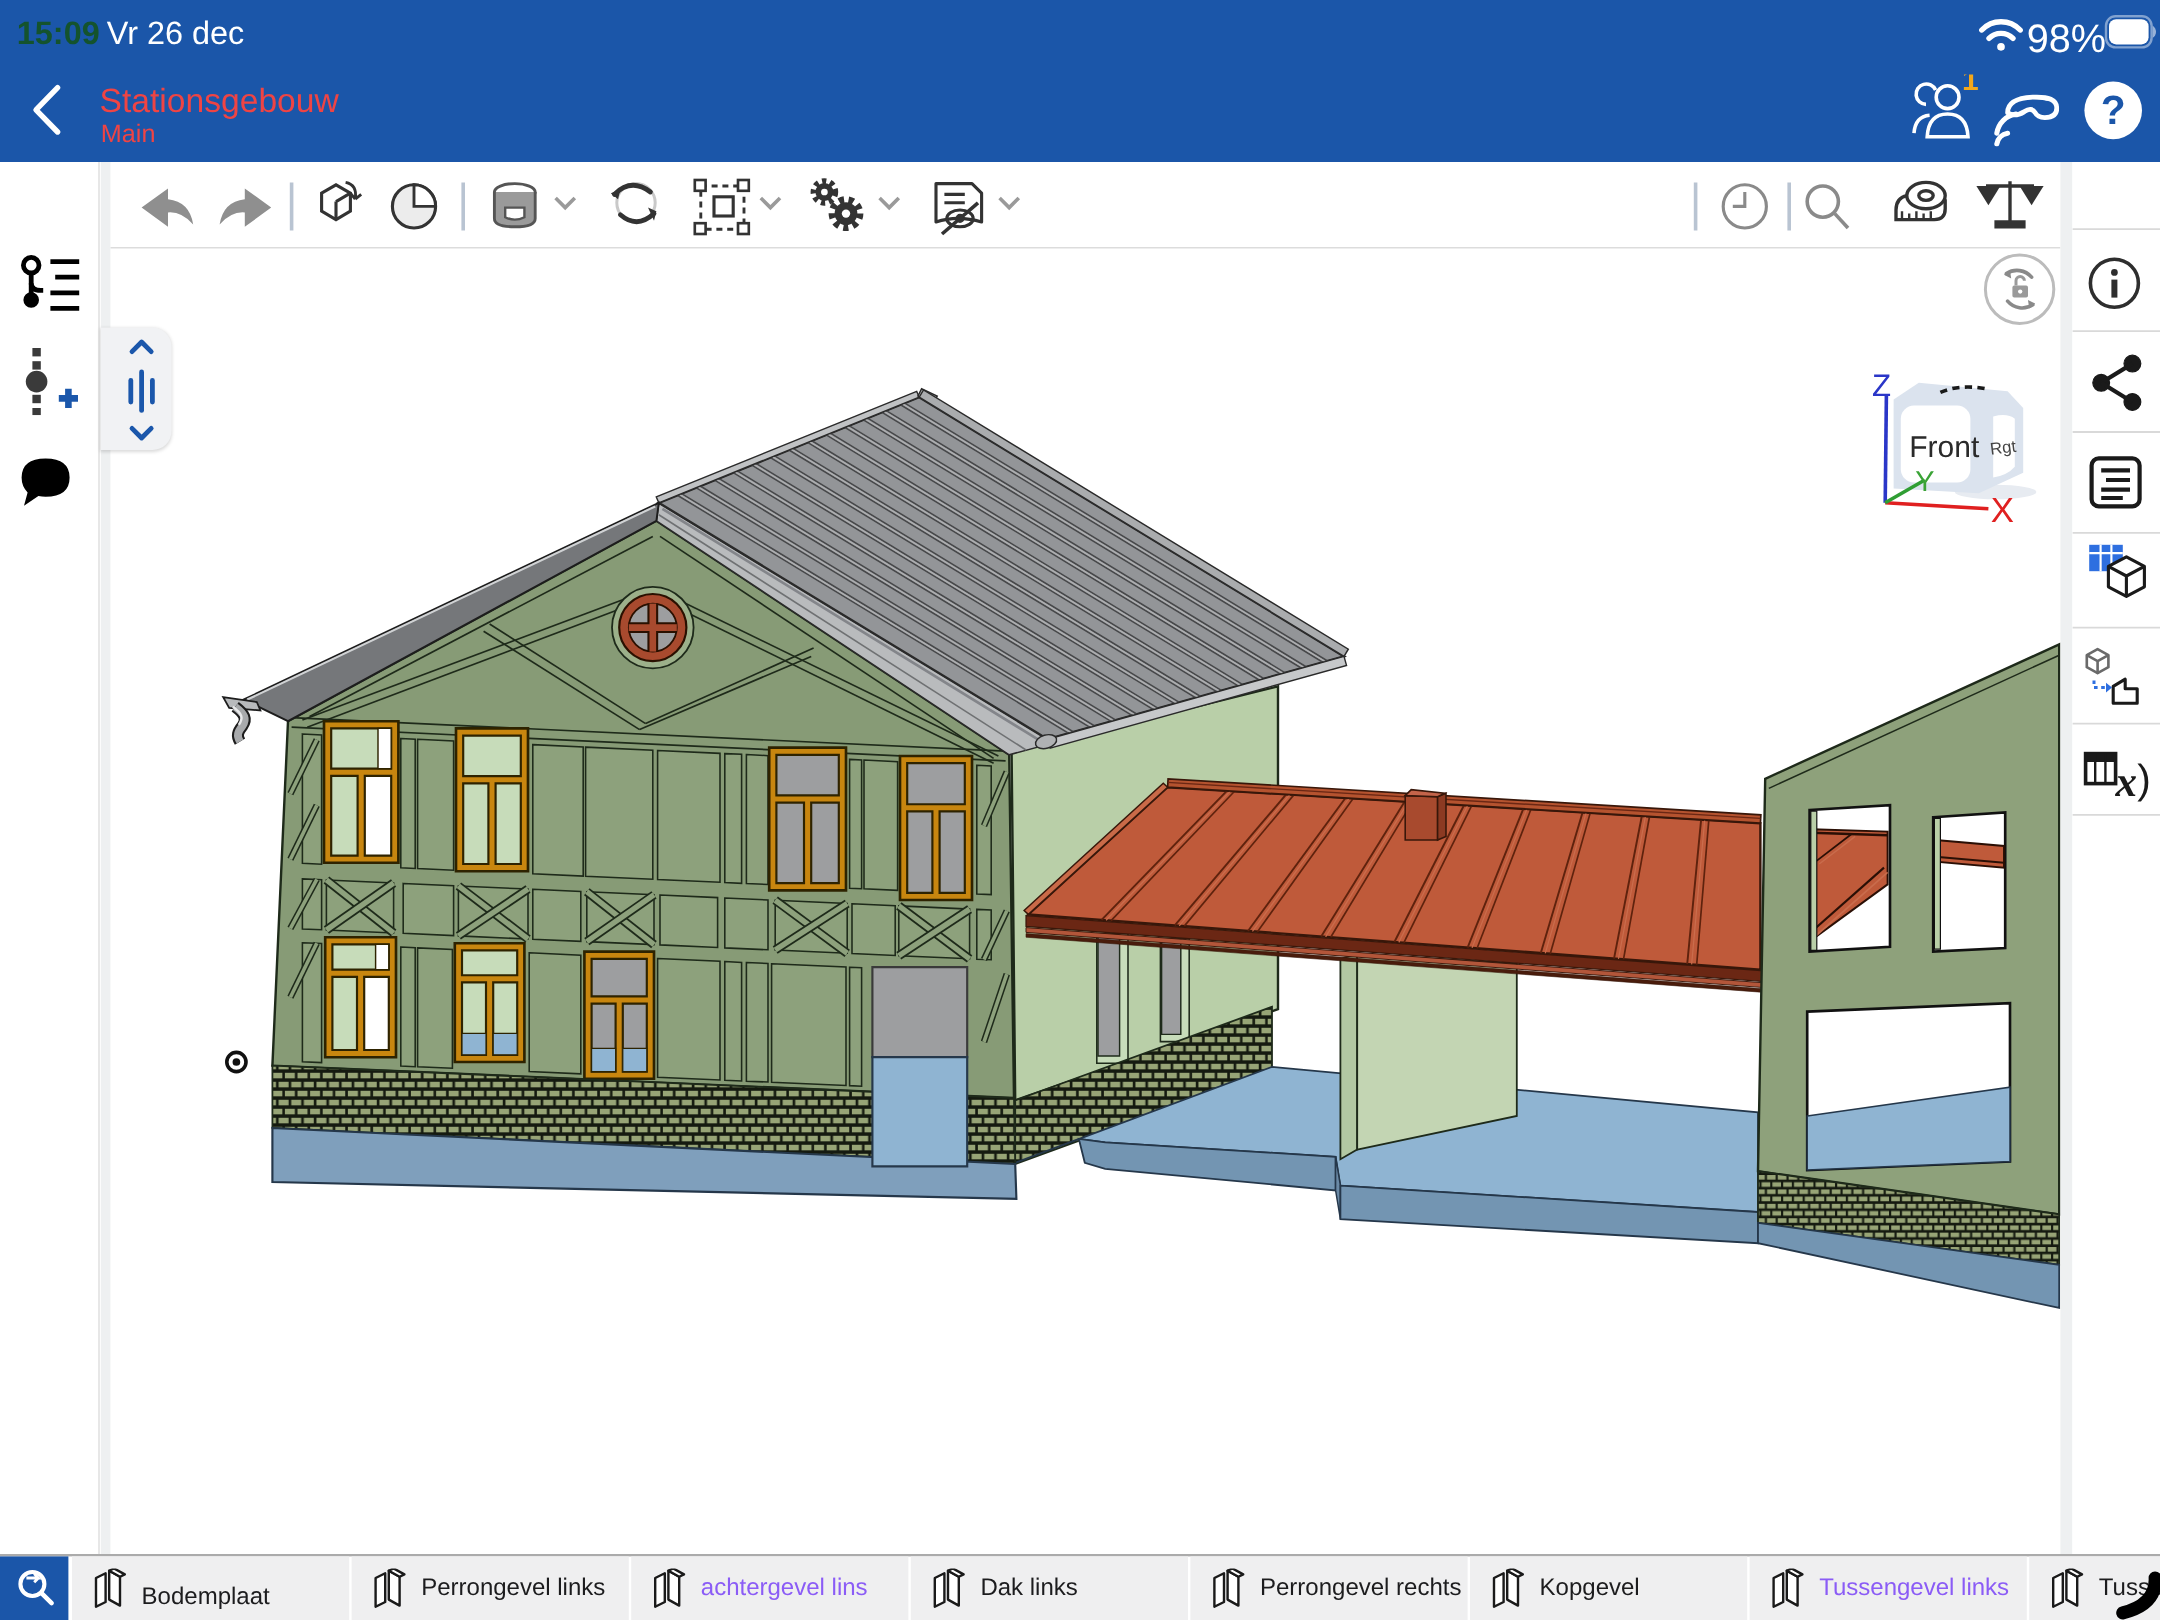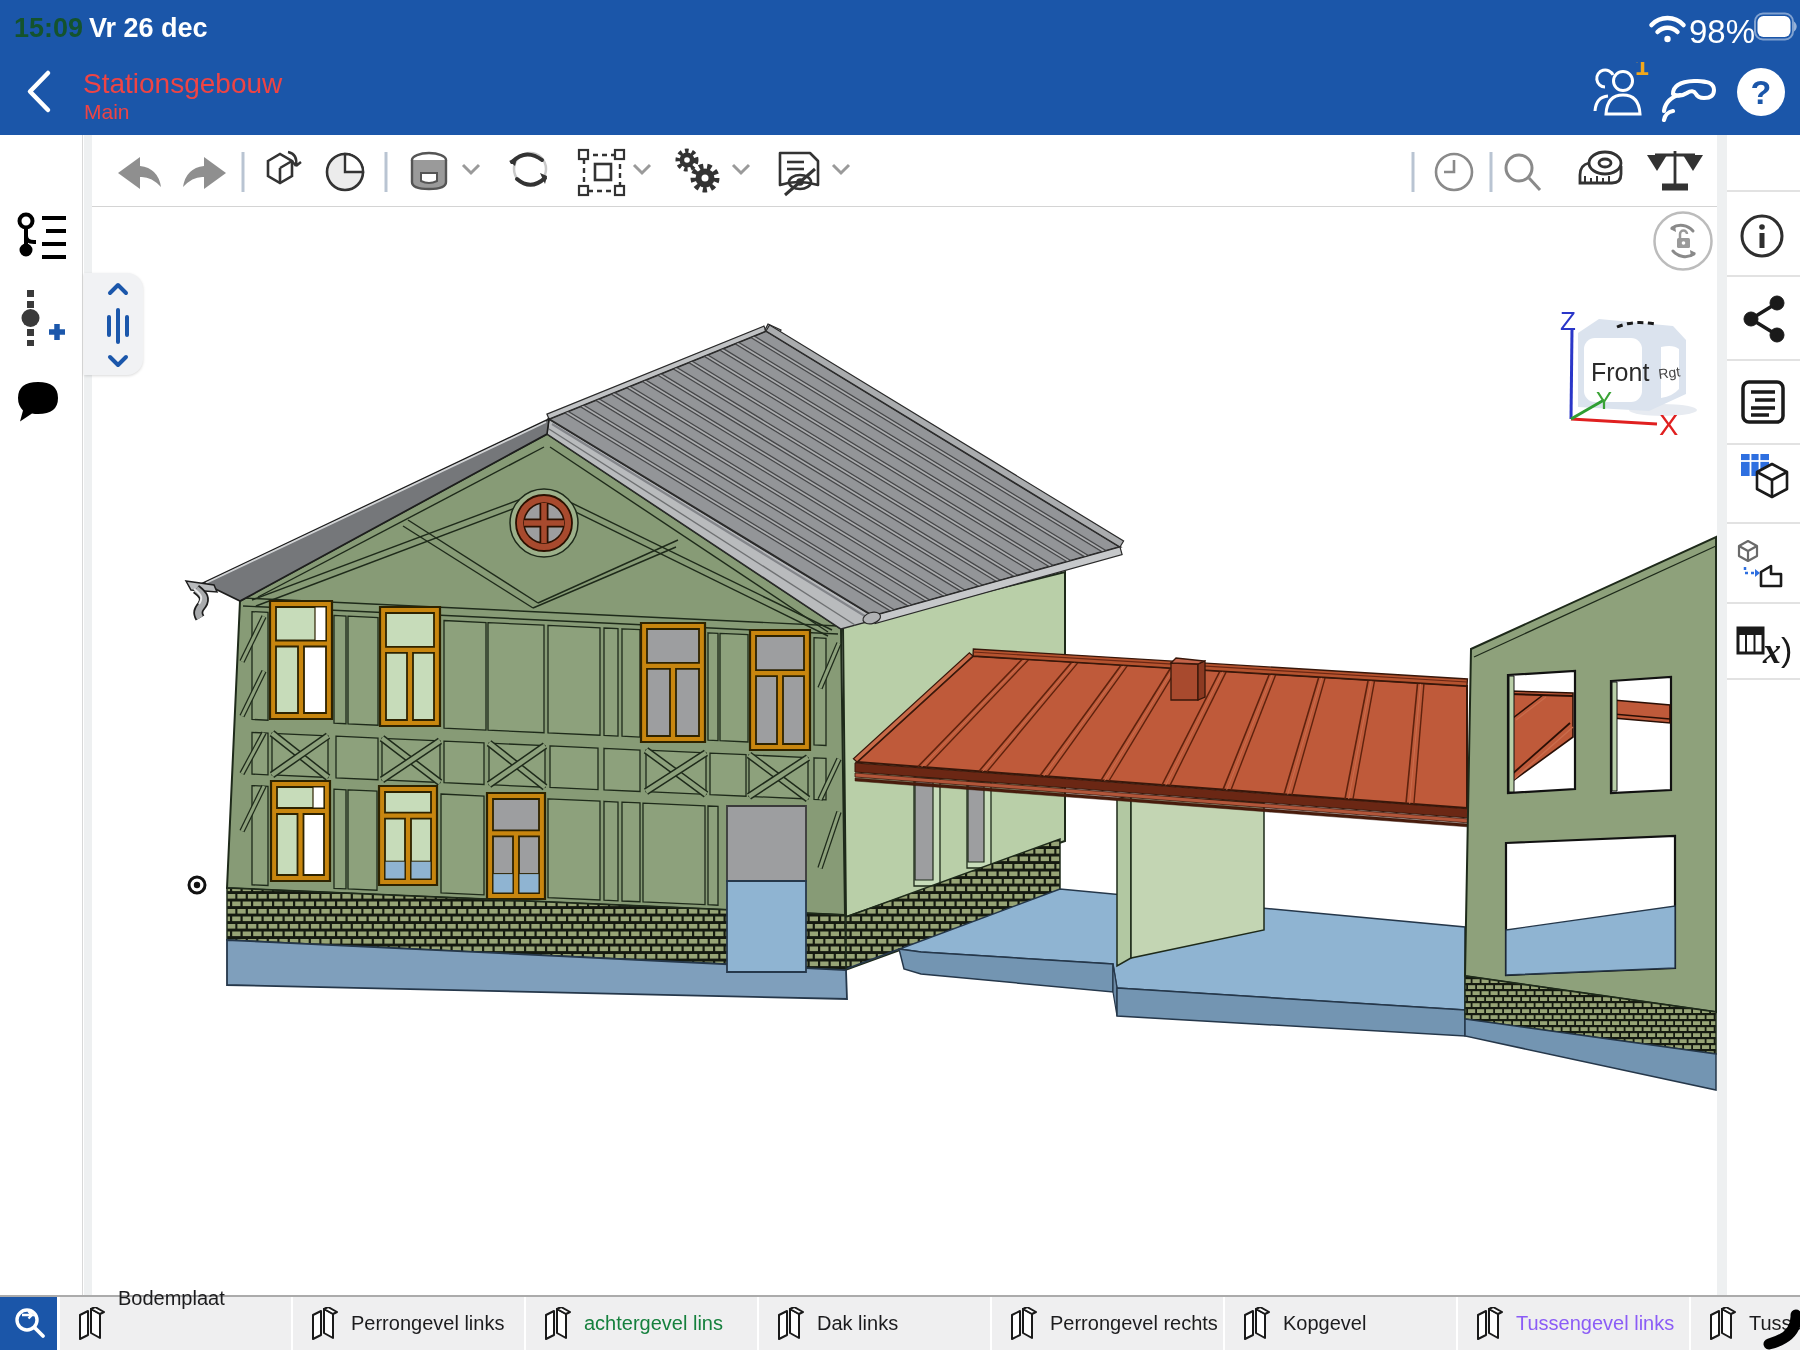--- a/index.html
+++ b/index.html
@@ -270,21 +270,21 @@
 <polygon points="1612.0,682.0 1617.0,682.0 1617.0,791.0 1612.0,791.0" fill="#b9cfa8" stroke="#111" stroke-width="1"></polygon>
 <polygon points="1506.0,930.0 1675.0,906.0 1675.0,968.0 1506.0,975.0" fill="#8fb4d2" stroke="#25374a" stroke-width="1.3"></polygon>
 <polygon points="1465.0,976.0 1716.0,1012.0 1716.0,1054.0 1465.0,1019.0" fill="url(#brick2)" stroke="#1e2a1a" stroke-width="1.5"></polygon>
 <polygon points="1465.0,1019.0 1716.0,1054.0 1716.0,1090.0 1465.0,1036.0" fill="#7395b2" stroke="#25374a" stroke-width="1.5"></polygon>
 <circle cx="197" cy="885" r="8" fill="#ffffff" stroke="#111" stroke-width="3"></circle>
 <circle cx="197" cy="885" r="3.2" fill="#111"></circle>
 </svg>
 
 <div class="abs" style="left:0;top:0;width:1800px;height:135px;background:#1b56a9;z-index:10"></div>
 <div class="abs" style="left:14px;top:13px;color:#14532d;font-size:27px;font-weight:700;z-index:11">15:09</div>
-<div class="abs" style="left:89px;top:13px;color:#fff;font-size:27px;font-weight:700;z-index:11">Vr 26 dec</div>
+<div class="abs" style="left:89px;top:13px;color:#fff;font-size:27px;font-weight:400;z-index:11">Vr 26 dec</div>
 <svg class="abs" style="left:1643px;top:8px;z-index:11" width="155" height="40" viewBox="0 0 150 40">
   <g stroke="#fff" fill="none" stroke-linecap="round">
     <path d="M 6 17 a 22 22 0 0 1 32 0" stroke-width="4.5"></path>
     <path d="M 12 24 a 14 14 0 0 1 20 0" stroke-width="4.5"></path>
     <circle cx="22" cy="31" r="3.2" fill="#fff" stroke="none"></circle>
   </g>
   <rect x="112" y="8" width="33" height="21" rx="6" fill="#fff"></rect>
   <rect x="109.5" y="5.5" width="38" height="26" rx="8" fill="none" stroke="#fff" stroke-opacity=".45" stroke-width="2"></rect>
   <path d="M 148.5 13.5 a 6 6 0 0 1 0 10 z" fill="#fff" fill-opacity=".55"></path>
 </svg>
@@ -573,39 +573,39 @@
   <path d="M 14 12 l 10 0 l -3.5 -3.5 m 3.5 3.5 l -3.5 3.5" stroke="#fff" stroke-width="2.4" fill="none"></path>
 </svg>
 <div class="abs" style="left:60px;top:1297px;width:231px;height:53px;background:#efeff0;z-index:11"></div>
 <svg class="abs" style="left:78px;top:1307px;z-index:12" width="34" height="36" viewBox="0 0 34 36">
   <g fill="#fff" stroke="#1a1a1a" stroke-width="2" stroke-linejoin="round">
     <path d="M 2 8 l 8 -4 l 0 24 l -8 4 z"></path>
     <path d="M 13 2 l 9 5 l 0 24 l -9 -5 z"></path>
     <path d="M 13 2 l 4 -2 l 9 5 l -4 2 z"></path>
   </g>
 </svg>
-<div class="abs" style="left:118px;top:1287px;font-size:20px;color:#1c1c1e;z-index:12;white-space:nowrap">Bodemplaat</div>
+<div class="abs" style="left:118px;top:1320px;font-size:20px;color:#1c1c1e;z-index:12;white-space:nowrap">Bodemplaat</div>
 <div class="abs" style="left:293px;top:1297px;width:231px;height:53px;background:#efeff0;z-index:11"></div>
 <svg class="abs" style="left:311px;top:1307px;z-index:12" width="34" height="36" viewBox="0 0 34 36">
   <g fill="#fff" stroke="#1a1a1a" stroke-width="2" stroke-linejoin="round">
     <path d="M 2 8 l 8 -4 l 0 24 l -8 4 z"></path>
     <path d="M 13 2 l 9 5 l 0 24 l -9 -5 z"></path>
     <path d="M 13 2 l 4 -2 l 9 5 l -4 2 z"></path>
   </g>
 </svg>
 <div class="abs" style="left:351px;top:1312px;font-size:20px;color:#1c1c1e;z-index:12;white-space:nowrap">Perrongevel links</div>
 <div class="abs" style="left:526px;top:1297px;width:231px;height:53px;background:#efeff0;z-index:11"></div>
 <svg class="abs" style="left:544px;top:1307px;z-index:12" width="34" height="36" viewBox="0 0 34 36">
   <g fill="#fff" stroke="#1a1a1a" stroke-width="2" stroke-linejoin="round">
     <path d="M 2 8 l 8 -4 l 0 24 l -8 4 z"></path>
     <path d="M 13 2 l 9 5 l 0 24 l -9 -5 z"></path>
     <path d="M 13 2 l 4 -2 l 9 5 l -4 2 z"></path>
   </g>
 </svg>
-<div class="abs" style="left:584px;top:1312px;font-size:20px;color:#15803d;z-index:12;white-space:nowrap">achtergevel lins</div>
+<div class="abs" style="left:584px;top:1312px;font-size:20px;color:#8b5cf6;z-index:12;white-space:nowrap">achtergevel lins</div>
 <div class="abs" style="left:759px;top:1297px;width:231px;height:53px;background:#efeff0;z-index:11"></div>
 <svg class="abs" style="left:777px;top:1307px;z-index:12" width="34" height="36" viewBox="0 0 34 36">
   <g fill="#fff" stroke="#1a1a1a" stroke-width="2" stroke-linejoin="round">
     <path d="M 2 8 l 8 -4 l 0 24 l -8 4 z"></path>
     <path d="M 13 2 l 9 5 l 0 24 l -9 -5 z"></path>
     <path d="M 13 2 l 4 -2 l 9 5 l -4 2 z"></path>
   </g>
 </svg>
 <div class="abs" style="left:817px;top:1312px;font-size:20px;color:#1c1c1e;z-index:12;white-space:nowrap">Dak links</div>
 <div class="abs" style="left:992px;top:1297px;width:231px;height:53px;background:#efeff0;z-index:11"></div>

